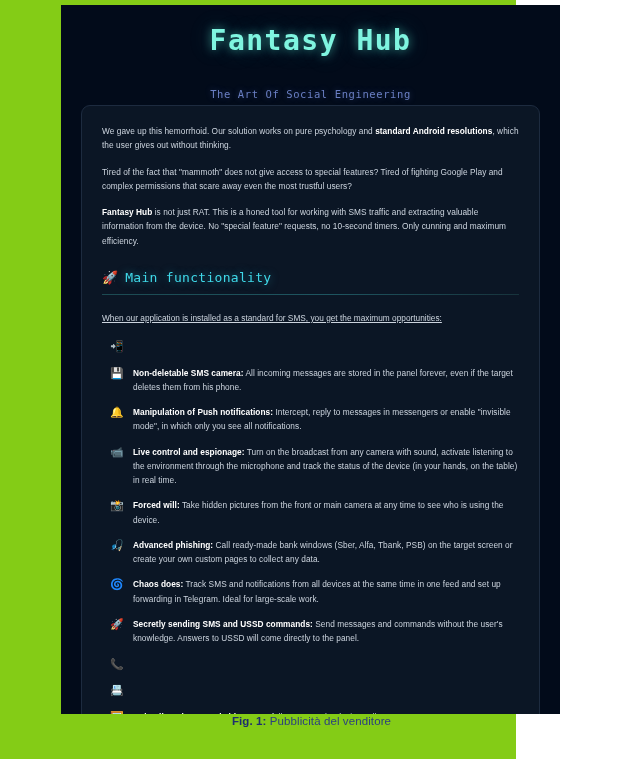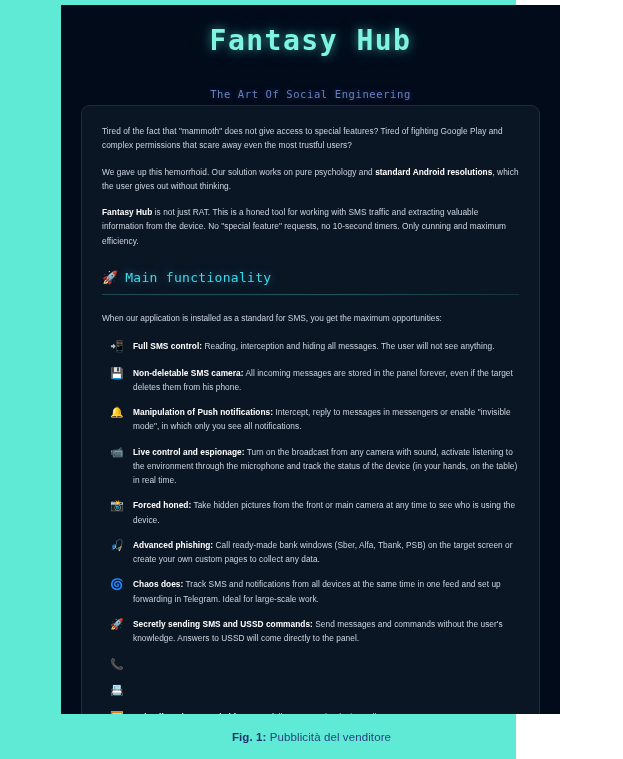--- a/index.html
+++ b/index.html
@@ -10,21 +10,21 @@
     height: 759px;
     background: #ffffff;
     font-family: "Liberation Sans", sans-serif;
     overflow: hidden;
   }
 
   #page {
     position: relative;
     width: 516px;
     height: 759px;
-    background: #5eead4;
+    background: #84cc16;
   }
 
   
   .ad-panel {
     position: absolute;
     left: 61px;
     top: 5px;
     width: 499px;
     height: 709px;
     background: #020b1a;
@@ -105,20 +105,21 @@
     background: linear-gradient(to right, #1c4a52, #1e5560 55%, #17333c);
     margin: 9px 0 16px 0;
     border: 0;
   }
 
   .intro-line {
     font-size: 8.3px;
     line-height: 1.7;
     color: #ccd4de;
     margin: 0 0 14px 0;
+    text-decoration: underline;
   }
 
   
   .features { margin: 0; padding: 0; list-style: none; }
 
   .feature {
     display: flex;
     align-items: flex-start;
     gap: 9px;
     margin-bottom: 11px;
@@ -143,21 +144,21 @@
   }
   .feature-text .ft-title {
     color: #ffffff;
     font-weight: bold;
   }
 
   
   .figcaption {
     position: absolute;
     left: 0;
-    top: 731px;
+    top: 715px;
     width: 623px;
     text-align: center;
     font-size: 11.5px;
     color: #2b3f80;
     letter-spacing: 0.1px;
   }
   .figcaption .fig-label {
     font-weight: bold;
     color: #1e2f6e;
   }
@@ -170,53 +171,52 @@
   <div class="ad-panel">
 
     <div class="ad-hero">
       <div class="hero-title">Fantasy Hub</div>
       <div class="hero-subtitle">The Art Of Social Engineering</div>
     </div>
 
     <div class="card">
 
       <div id="paragraphs">
+          <p class="para"><span>We gave up this hemorrhoid. Our solution works on pure psychology and </span><b>standard Android resolutions</b><span>, which the user gives out without thinking.</span></p>
           <p class="para"><span>Tired of the fact that "mammoth" does not give access to special features? Tired of fighting Google Play and complex permissions that scare away even the most trustful users?</span></p>
-          <p class="para"><span>We gave up this hemorrhoid. Our solution works on pure psychology and </span><b>standard Android resolutions</b><span>, which the user gives out without thinking.</span></p>
           <p class="para"><b>Fantasy Hub</b><span> is not just RAT. This is a honed tool for working with SMS traffic and extracting valuable information from the device. No "special feature" requests, no 10-second timers. Only cunning and maximum efficiency.</span></p>
         </div>
 
       <div class="section-head">
         <span class="section-emoji">🚀</span>
         <span class="section-title">Main functionality</span>
       </div>
       <hr class="divider">
 
       <p class="intro-line">When our application is installed as a standard for SMS, you get the maximum opportunities:</p>
 
       <ul class="features" id="feature-list">
           <li class="feature">
             <span class="feature-icon">📲</span>
-            <span class="feature-text"><span class="ft-title">Full SMS control:</span><span> Reading, interception and hiding all messages. The user will not see anything.</span></span>
           </li>
           <li class="feature">
             <span class="feature-icon">💾</span>
             <span class="feature-text"><span class="ft-title">Non-deletable SMS camera:</span><span> All incoming messages are stored in the panel forever, even if the target deletes them from his phone.</span></span>
           </li>
           <li class="feature">
             <span class="feature-icon">🔔</span>
             <span class="feature-text"><span class="ft-title">Manipulation of Push notifications:</span><span> Intercept, reply to messages in messengers or enable "invisible mode", in which only you see all notifications.</span></span>
           </li>
           <li class="feature">
             <span class="feature-icon">📹</span>
             <span class="feature-text"><span class="ft-title">Live control and espionage:</span><span> Turn on the broadcast from any camera with sound, activate listening to the environment through the microphone and track the status of the device (in your hands, on the table) in real time.</span></span>
           </li>
           <li class="feature">
             <span class="feature-icon">📸</span>
-            <span class="feature-text"><span class="ft-title">Forced honed:</span><span> Take hidden pictures from the front or main camera at any time to see who is using the device.</span></span>
+            <span class="feature-text"><span class="ft-title">Forced will:</span><span> Take hidden pictures from the front or main camera at any time to see who is using the device.</span></span>
           </li>
           <li class="feature">
             <span class="feature-icon">🎣</span>
             <span class="feature-text"><span class="ft-title">Advanced phishing:</span><span> Call ready-made bank windows (Sber, Alfa, Tbank, PSB) on the target screen or create your own custom pages to collect any data.</span></span>
           </li>
           <li class="feature">
             <span class="feature-icon">🌀</span>
             <span class="feature-text"><span class="ft-title">Chaos does:</span><span> Track SMS and notifications from all devices at the same time in one feed and set up forwarding in Telegram. Ideal for large-scale work.</span></span>
           </li>
           <li class="feature">

